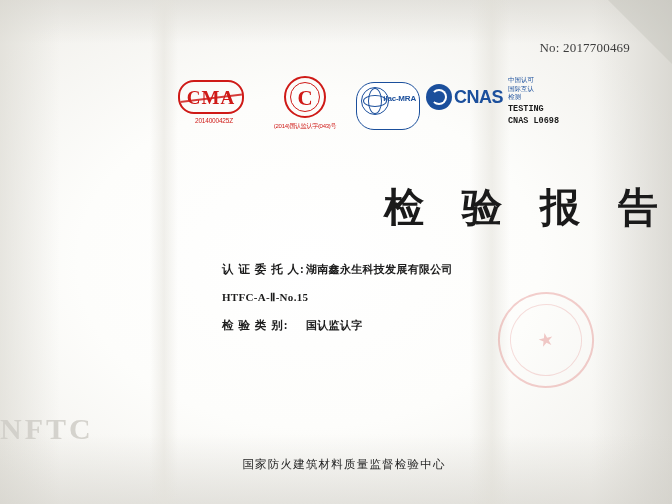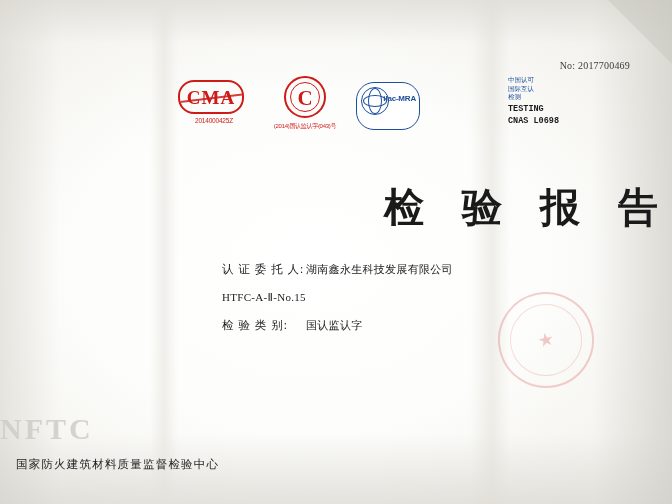--- a/index.html
+++ b/index.html
@@ -57,22 +57,22 @@
     right: 0; top: 0;
     width: 0; height: 0;
     border-top: 64px solid rgba(190,188,180,0.35);
     border-left: 64px solid transparent;
   }
 
   
   .serial {
     position: absolute;
     right: 42px;
-    top: 60px;
-    font-size: 10px;
+    top: 40px;
+    font-size: 13px;
     color: #3c3c3c;
     letter-spacing: 0.2px;
     font-family: "Liberation Serif", serif;
   }
 
   
   .logo-row {
     position: absolute;
     left: 178px;
     top: 76px;
@@ -254,20 +254,21 @@
     left: 222px;
     top: 262px;
     width: 290px;
     font-family: "Liberation Serif", serif;
     color: #1c1c1c;
   }
   .field-row {
     display: flex;
     align-items: center;
     margin-bottom: 14px;
+    font-weight: bold;
   }
   .field-label {
     width: 84px;
     flex: none;
     font-size: 11.5px;
     letter-spacing: 1px;
     color: #1c1c1c;
   }
   .field-value {
     font-size: 11px;
@@ -324,20 +325,21 @@
     letter-spacing: 3px;
     color: #cfcdc7;
     opacity: 0.85;
   }
 
   
   .footer {
     position: absolute;
     left: 0; right: 0;
     bottom: 32px;
+    text-align: center;
     font-family: "Liberation Serif", serif;
     font-size: 11.5px;
     letter-spacing: 1.2px;
     color: #1e1e1e;
     padding-left: 16px;
   }
 </style>
 </head>
 <body>
 
@@ -367,20 +369,26 @@
       <div class="cal-sub">(2014)国认监认字(043)号</div>
     </div>
 
     <div class="logo logo-ilac">
       <div class="ilac-mark">
         <div class="ilac-globe"></div>
         <div class="ilac-text">ilac-MRA</div>
       </div>
     </div>
 
+    <div class="logo logo-cnas">
+      <div class="cnas-wrap">
+        <div class="cnas-circle"></div>
+        <div class="cnas-text">CNAS</div>
+      </div>
+    </div>
 
     <div class="logo logo-accred">
       <div class="accred-cn">中国认可</div>
       <div class="accred-cn">国际互认</div>
       <div class="accred-cn">检测</div>
       <div class="accred-en">TESTING</div>
       <div class="accred-en">CNAS L0698</div>
     </div>
 
   </div>

